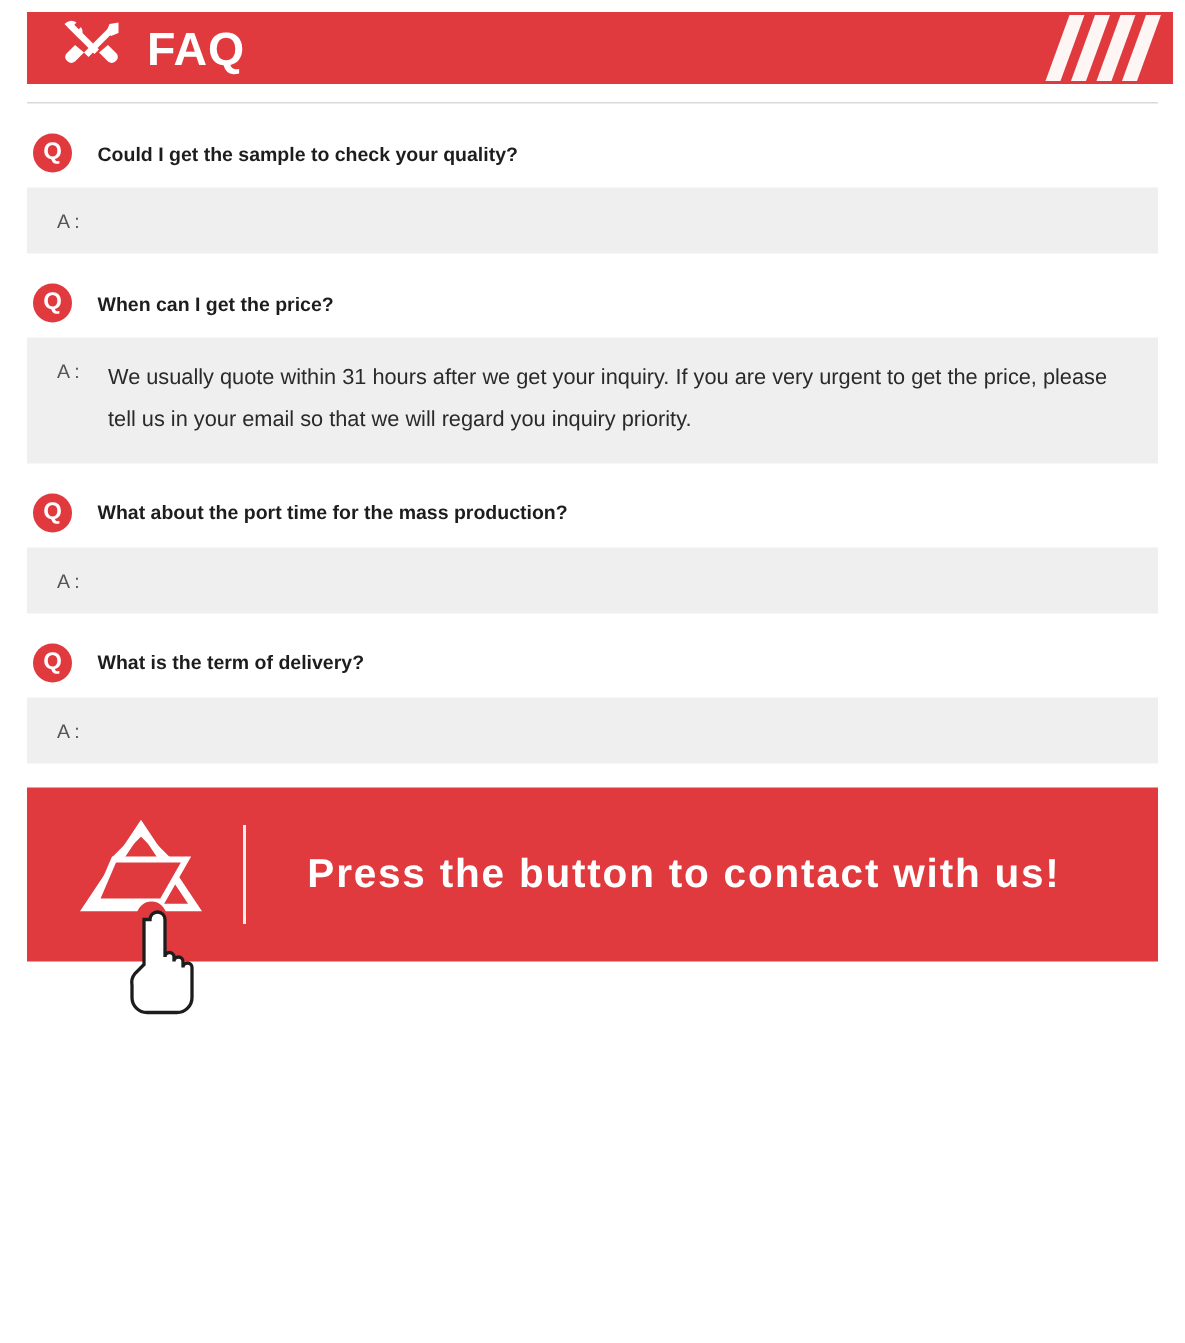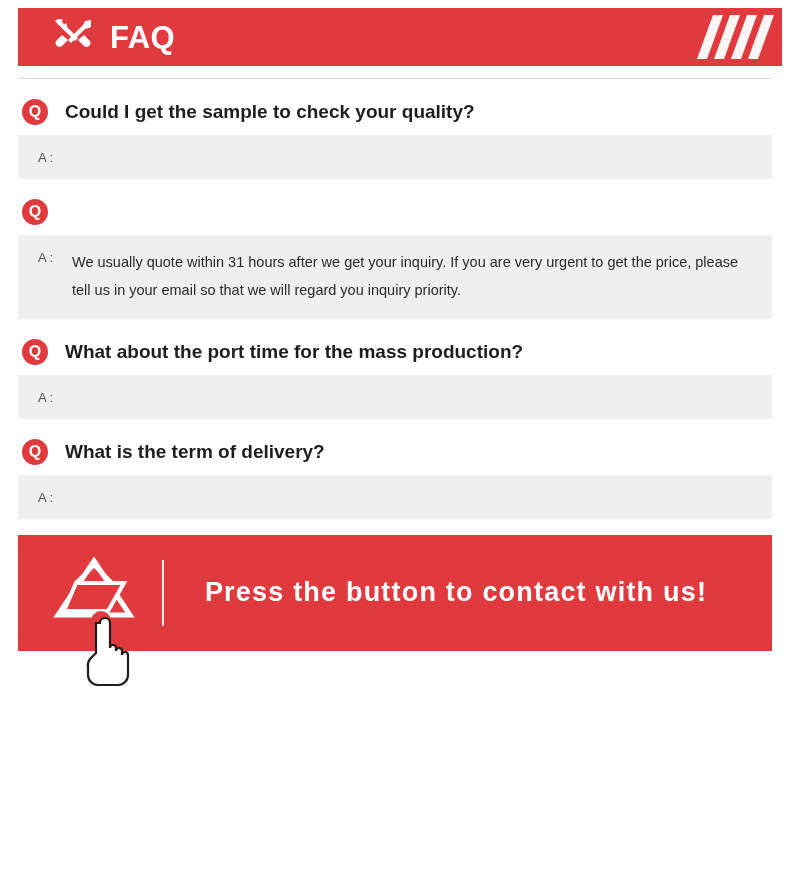--- a/index.html
+++ b/index.html
@@ -18,26 +18,25 @@
     position: relative;
     width: 790px;
     height: 895px;
     box-sizing: border-box;
   }
 
   
   .faq-header {
     position: relative;
     margin: 8px 8px 0 18px;
-    height: 58px;
+    height: 48px;
     background: #e03a3f;
     display: flex;
     align-items: center;
     overflow: hidden;
-    padding-left: 12px;
   }
   .faq-header .tools-icon {
     margin-left: 20px;
     width: 46px;
     height: 46px;
     flex: 0 0 auto;
   }
   .faq-header .faq-title {
     color: #ffffff;
     font-size: 31px;
@@ -92,21 +91,21 @@
     font-size: 16px;
     font-weight: bold;
     display: flex;
     align-items: center;
     justify-content: center;
     flex: 0 0 auto;
     line-height: 1;
   }
   .q-text {
     margin-left: 17px;
-    font-size: 19px;
+    font-size: 13px;
     font-weight: bold;
     color: #1d1d1d;
   }
   .a-box {
     background: #efefef;
     padding: 13px 20px 14px 20px;
     display: flex;
     align-items: flex-start;
   }
   .a-label {
@@ -201,20 +200,21 @@
         <span class="q-text">Could I get the sample to check your quality?</span>
       </div>
       <div class="a-box">
         <span class="a-label">A :</span>
       </div>
     </div>
 
     <div class="qa-block">
       <div class="q-row">
         <span class="q-badge">Q</span>
+        <span class="q-text">When can I get the price?</span>
       </div>
       <div class="a-box">
         <span class="a-label">A :</span>
         <span class="a-text">We usually quote within 31 hours after we get your inquiry. If you are very urgent to get the price, please tell us in your email so that we will regard you inquiry priority.</span>
       </div>
     </div>
 
     <div class="qa-block">
       <div class="q-row">
         <span class="q-badge">Q</span>

